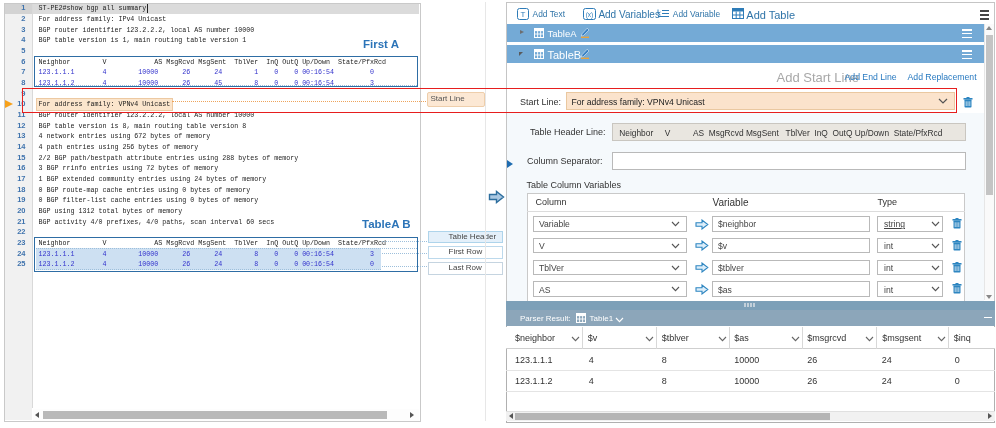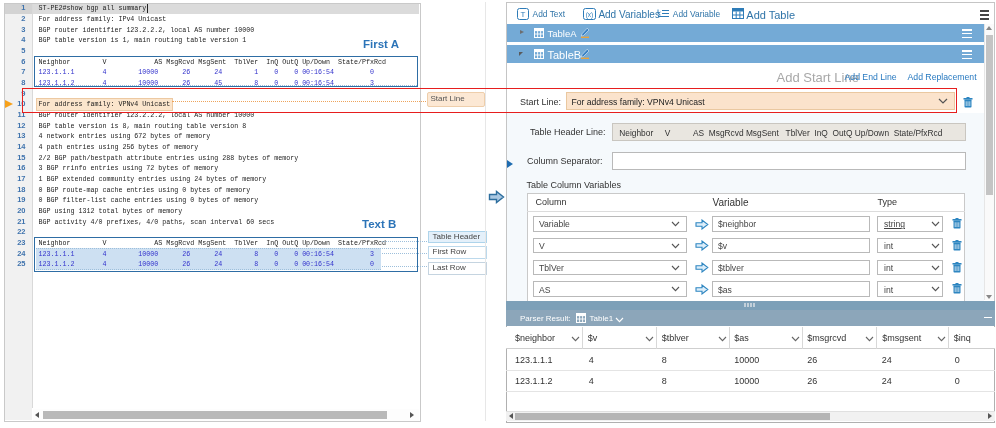--- a/index.html
+++ b/index.html
@@ -1,19 +1,19 @@
 <!DOCTYPE html>
 <html><head>
 <meta charset="utf-8">
 <style>
 html,body{margin:0;padding:0;background:#fff;}
 #root{position:relative;width:996px;height:428px;font-family:"Liberation Sans",sans-serif;overflow:hidden;background:#fff;}
 .abs{position:absolute;}
 pre{margin:0;font-family:"Liberation Mono",monospace;}
-.lbl{position:absolute;font-size:8px;color:#333;line-height:12px;padding-left:4px;white-space:nowrap;}
+.lbl{position:absolute;font-size:8px;color:#333;line-height:12px;padding-left:20px;white-space:nowrap;}
 .dotted{position:absolute;border-top:1px dotted #9dbfdb;height:0;}
 </style>
 </head>
 <body>
 <div id="root">
 
 <div class="abs" style="left:3.5px;top:3px;width:415.5px;height:416.5px;border:1px solid #c9c9c9;background:#fff;"></div>
 
 <div class="abs" style="left:4.5px;top:3.5px;width:414.5px;height:10.7px;background:#dbdbdb;"></div>
 
@@ -52,21 +52,21 @@
 Neighbor        V            AS MsgRcvd MsgSent  TblVer  InQ OutQ Up/Down  State/PfxRcd
 <span style="color:#3333cc;">123.1.1.1       4        10000      26      24        8    0    0 00:16:54         3</span>
 <span style="color:#3333cc;">123.1.1.2       4        10000      26      24        8    0    0 00:16:54         0</span></pre>
 
 <div class="abs" style="left:147px;top:4px;width:1px;height:9px;background:#222;"></div>
 
 <div class="abs" style="left:33.5px;top:56.3px;width:384px;height:31px;border:1.3px solid #2e6da4;box-sizing:border-box;"></div>
 <div class="abs" style="left:33.5px;top:236.7px;width:384px;height:35px;border:1.3px solid #2e6da4;box-sizing:border-box;"></div>
 
 <div class="abs" style="left:363px;top:38px;font-size:11.5px;font-weight:bold;color:#2c74b8;">First A</div>
-<div class="abs" style="left:362px;top:217.5px;font-size:11.5px;font-weight:bold;color:#2c74b8;">Text B</div>
+<div class="abs" style="left:362px;top:217.5px;font-size:11.5px;font-weight:bold;color:#2c74b8;">TableA B</div>
 
 <div class="dotted" style="left:36px;top:248px;width:381px;"></div>
 <div class="dotted" style="left:382px;top:240.5px;width:45px;"></div>
 <div class="dotted" style="left:382px;top:252.5px;width:45px;"></div>
 <div class="dotted" style="left:382px;top:266px;width:45px;"></div>
 <div class="dotted" style="left:36px;top:85.4px;width:381px;"></div>
 <div class="dotted" style="left:36px;top:269.3px;width:345px;"></div>
 
 <div class="abs" style="left:32.5px;top:409px;width:386px;height:11.5px;background:#fdfdfd;"></div>
 <div class="abs" style="left:43px;top:411px;width:344px;height:8px;background:#b9b9b9;"></div>

